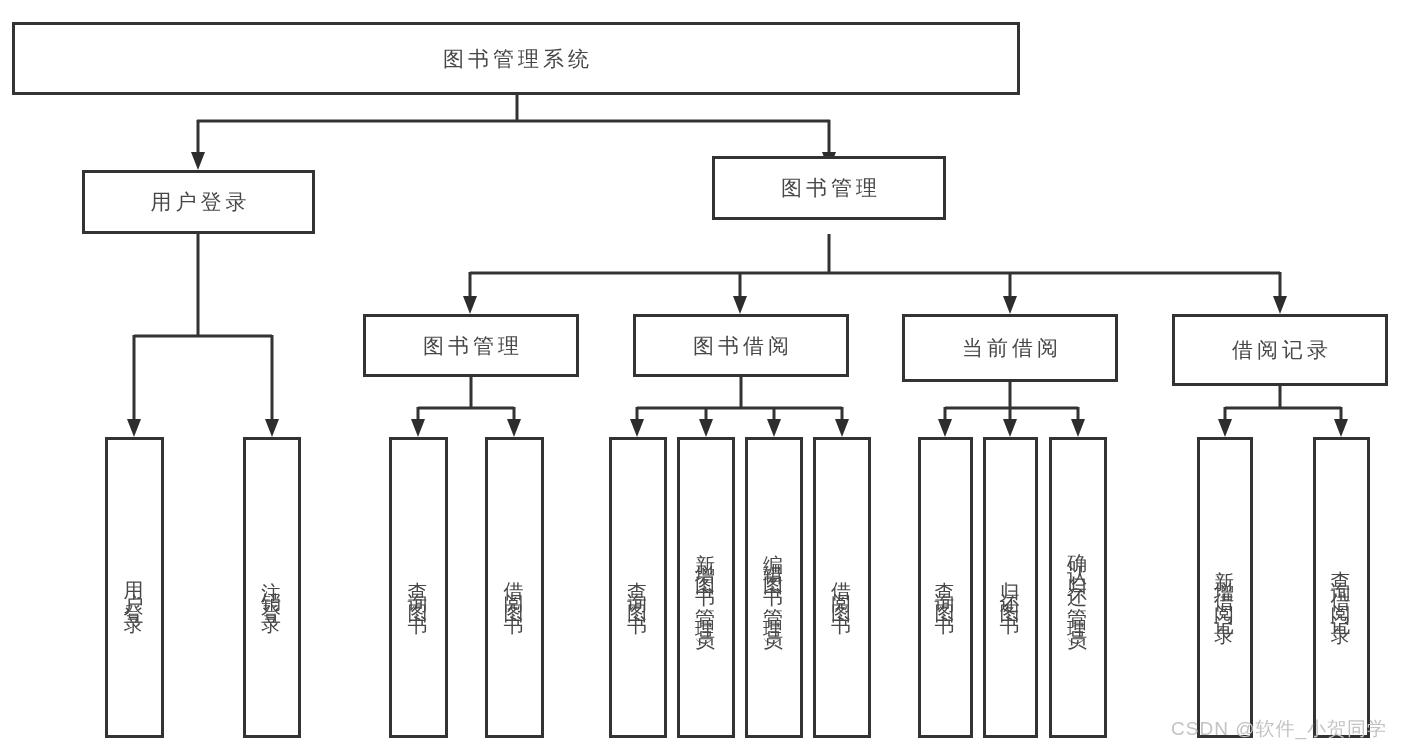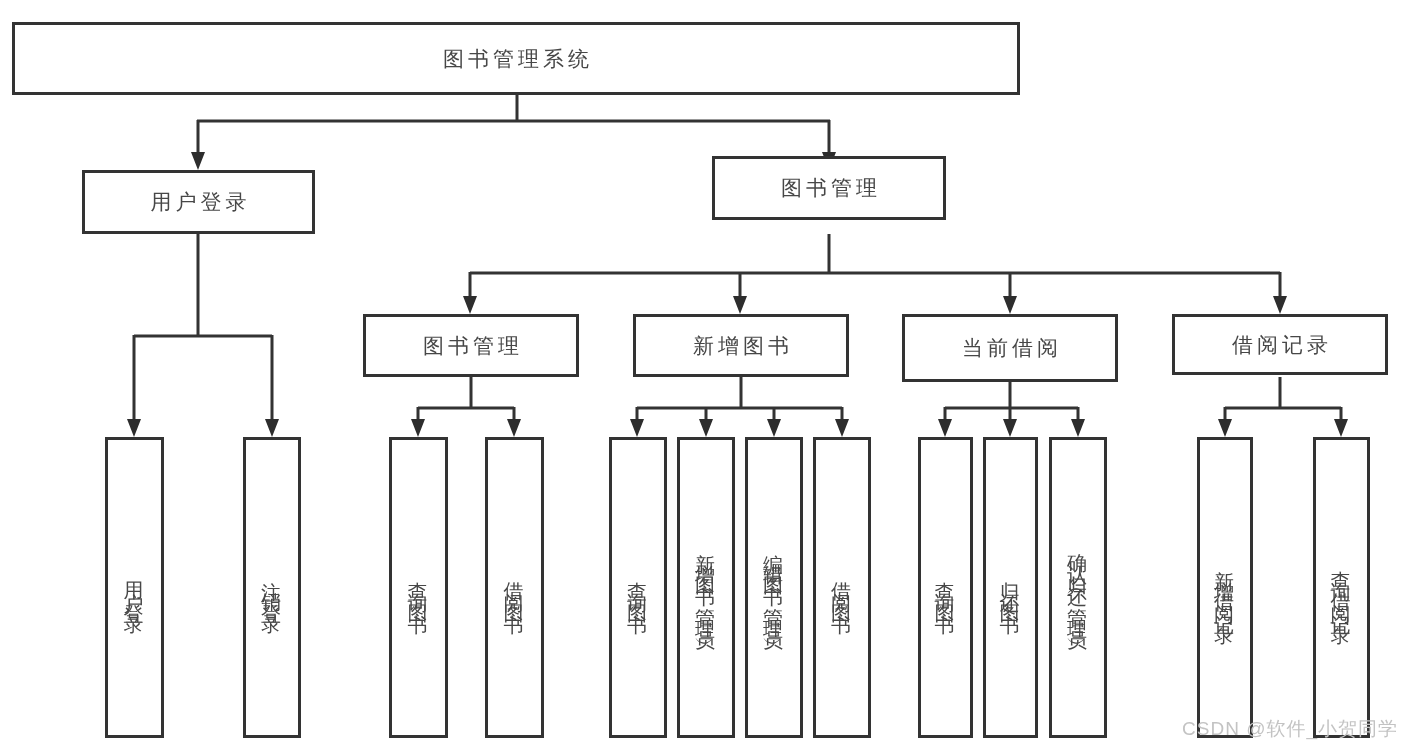--- a/index.html
+++ b/index.html
@@ -38,21 +38,21 @@
   .vlabel {
     writing-mode: vertical-rl;
     text-orientation: mixed;
     font-size: 20px;
     letter-spacing: 11px;
     white-space: nowrap;
     color: #474747;
   }
   #watermark {
     position: absolute;
-    right: 7px;
+    right: 18px;
     bottom: 5px;
     font-size: 19px;
     color: #c3c3c3;
     letter-spacing: 1px;
     white-space: nowrap;
   }
 </style>
 </head>
 <body>
 
@@ -104,26 +104,26 @@
     <span class="hlabel">用户登录</span>
   </div>
   <div class="node" style="left:712px; top:156px; width:234px; height:64px">
     <span class="hlabel">图书管理</span>
   </div>
 
   <div class="node" style="left:363px; top:314px; width:216px; height:63px">
     <span class="hlabel">图书管理</span>
   </div>
   <div class="node" style="left:633px; top:314px; width:216px; height:63px">
-    <span class="hlabel">新增图书</span>
+    <span class="hlabel">图书借阅</span>
   </div>
   <div class="node" style="left:902px; top:314px; width:216px; height:68px">
     <span class="hlabel">当前借阅</span>
   </div>
-  <div class="node" style="left:1172px; top:314px; width:216px; height:61px">
+  <div class="node" style="left:1172px; top:314px; width:216px; height:72px">
     <span class="hlabel">借阅记录</span>
   </div>
 
   <div class="node leaf" style="left:105px; width:59px">
     <span class="vlabel">用户登录</span>
   </div>
   <div class="node leaf" style="left:243px; width:58px">
     <span class="vlabel">注销登录</span>
   </div>
 

